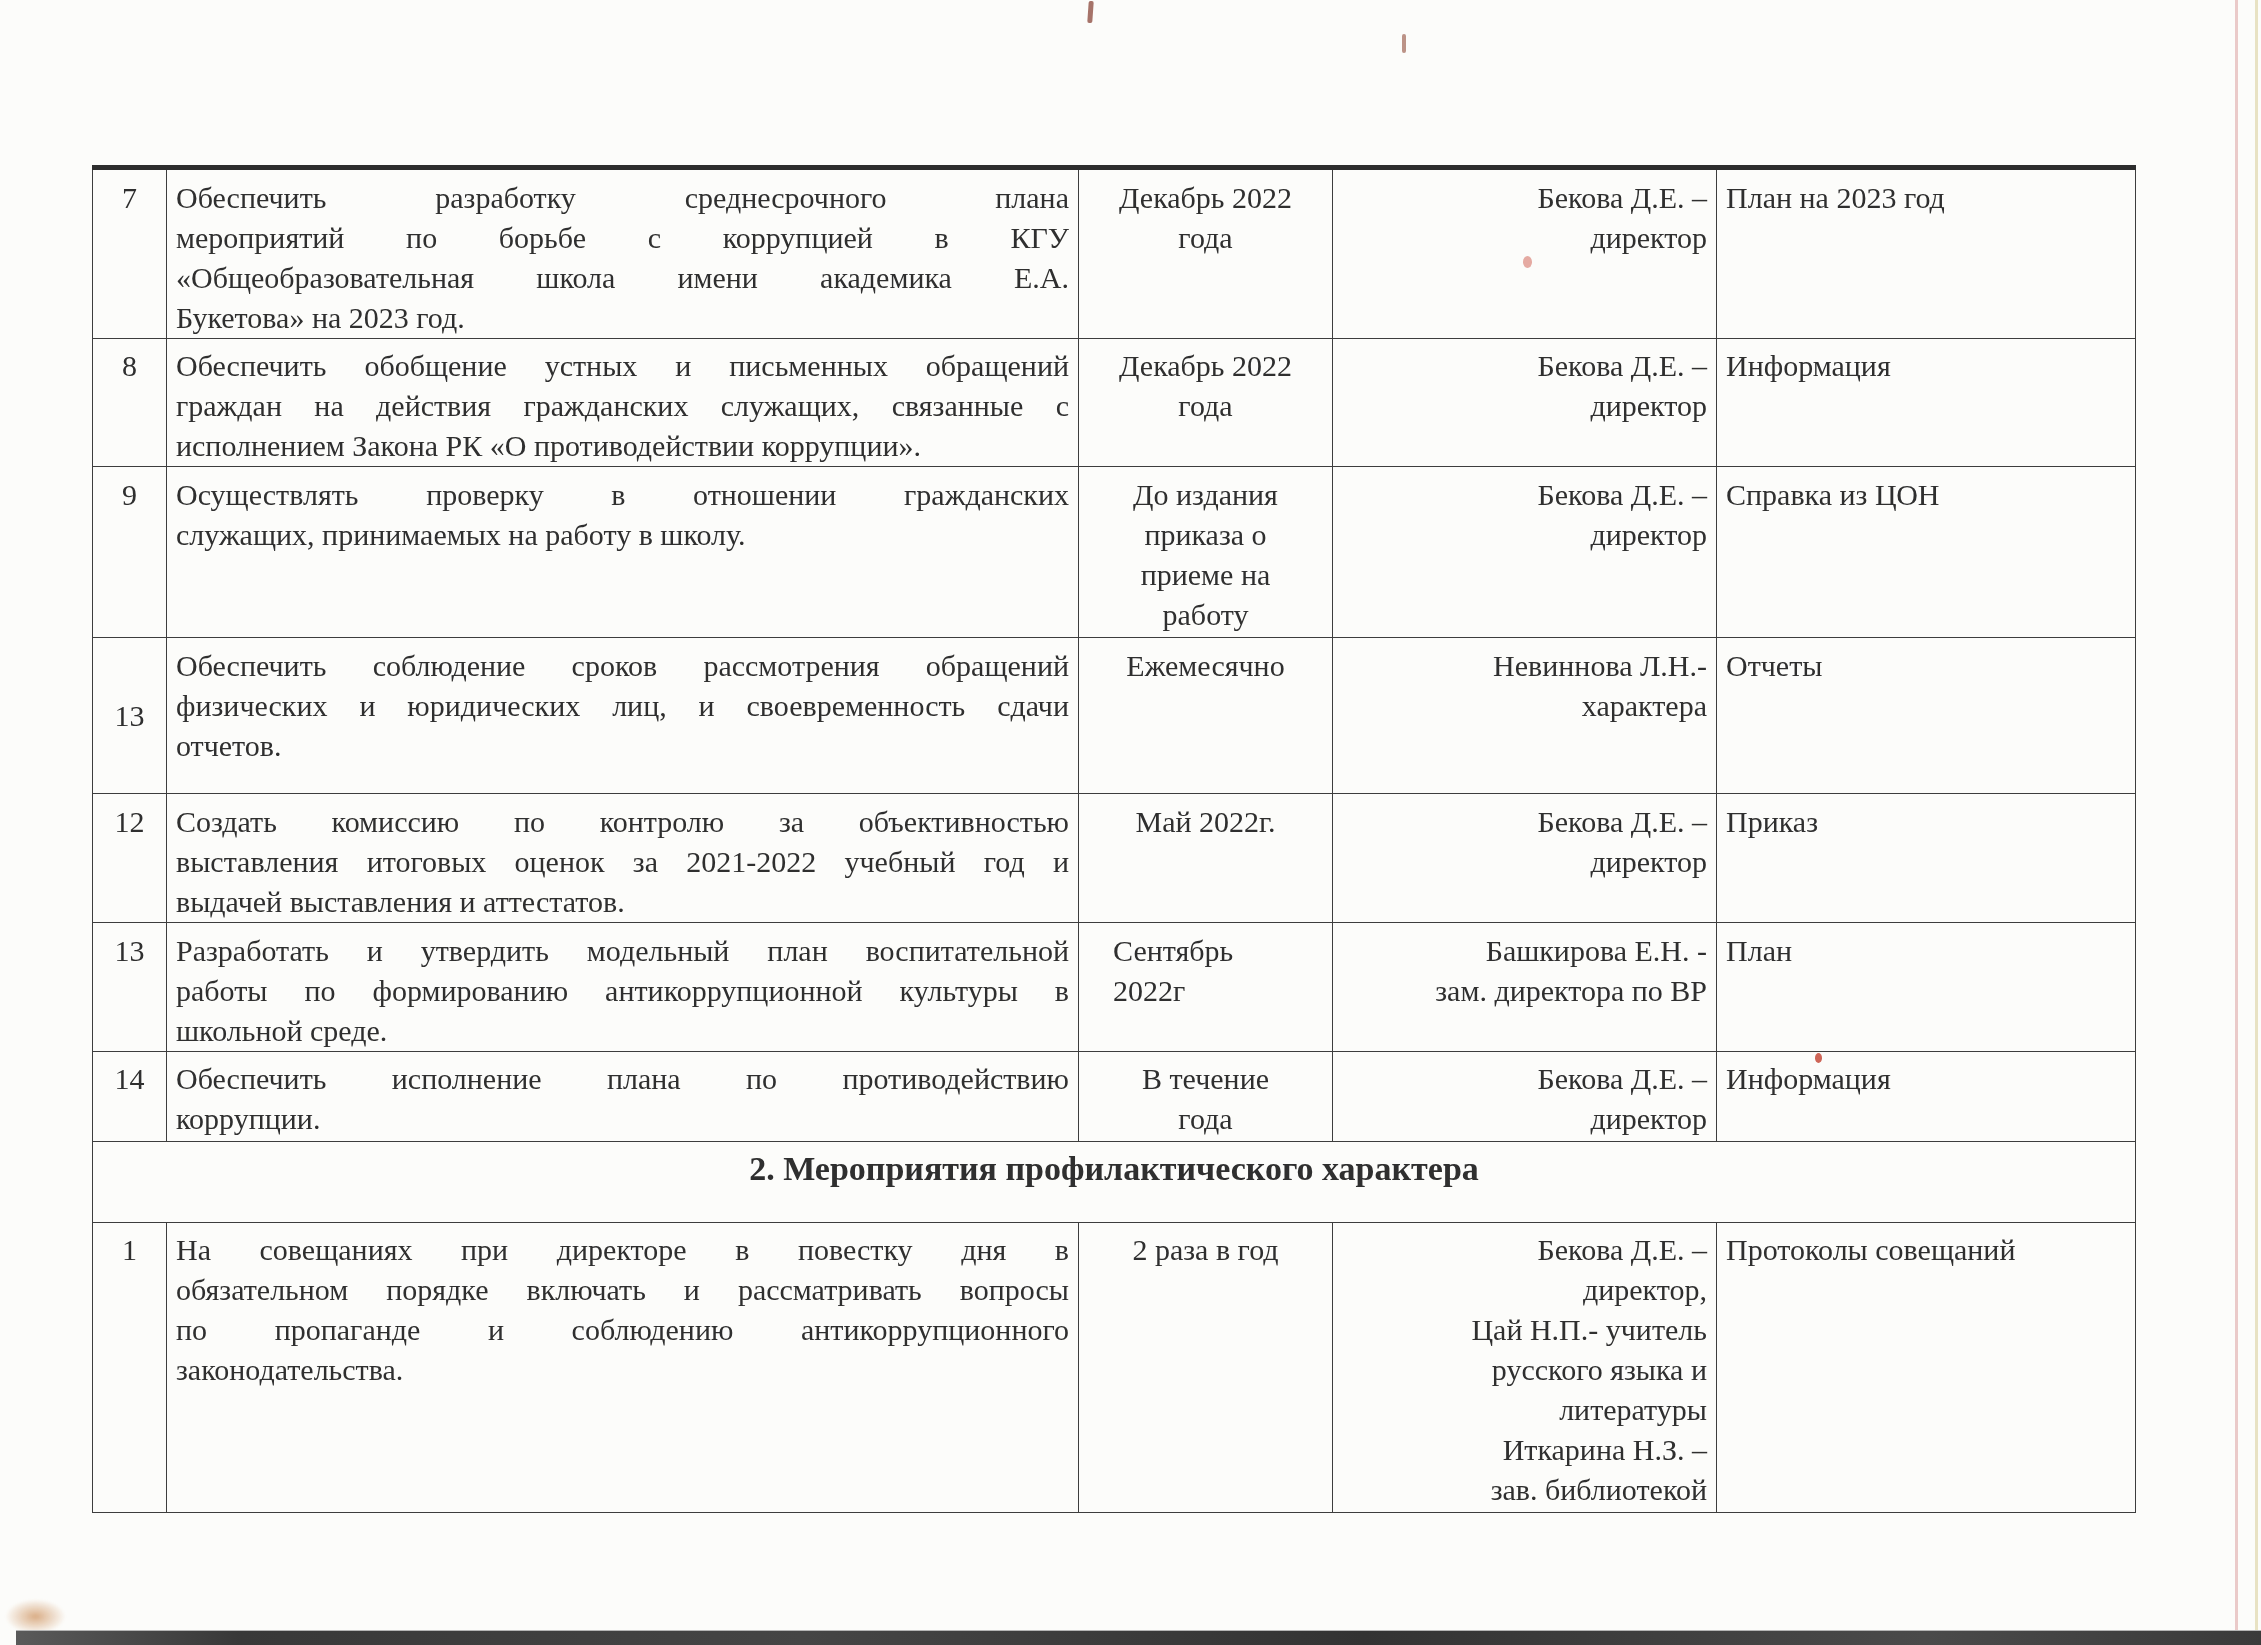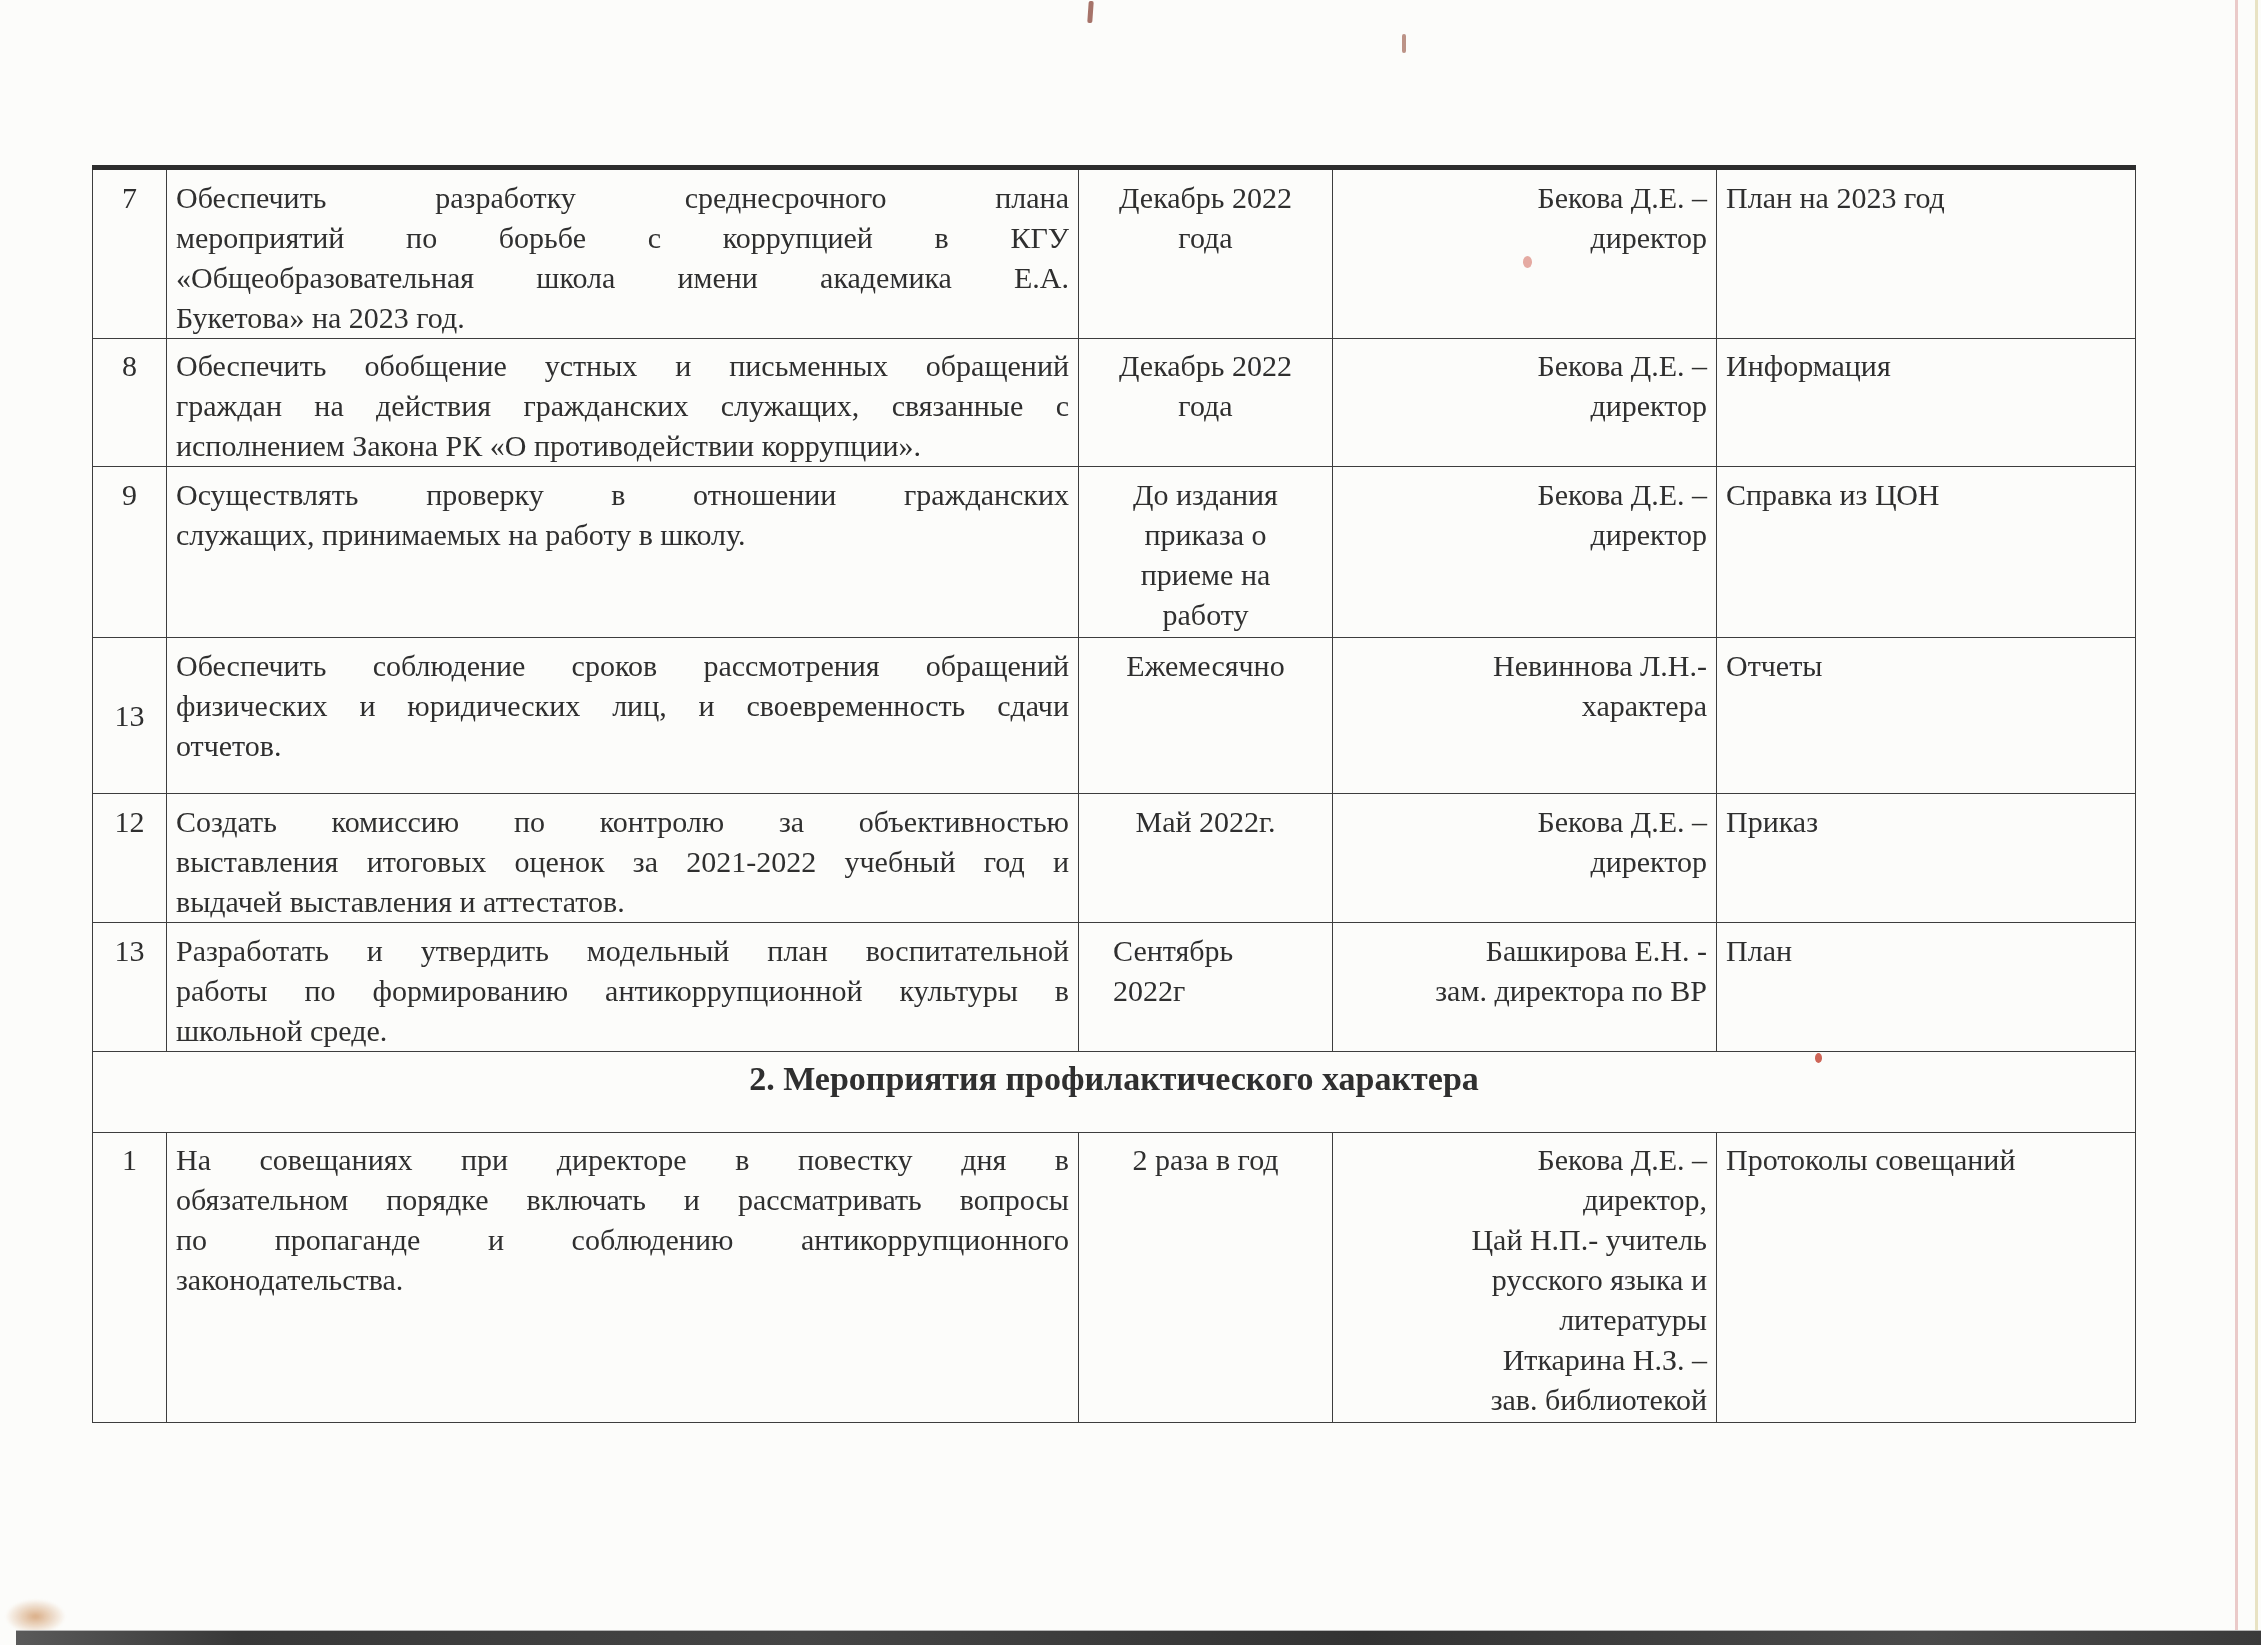--- a/index.html
+++ b/index.html
@@ -187,20 +187,36 @@
         <td class="cell-dl ta-left">
             <div class="ln">Сентябрь</div>
             <div class="ln">2022г</div>
           </td>
         <td class="cell-resp">
             <div class="ln">Башкирова Е.Н. -</div>
             <div class="ln">зам. директора по ВР</div>
           </td>
         <td class="cell-result">План</td>
       </tr>
+      <tr class="r14">
+        <td class="cell-num">14</td>
+        <td class="cell-act">
+            <div class="ln">Обеспечить исполнение плана по противодействию</div>
+            <div class="ln">коррупции.</div>
+          </td>
+        <td class="cell-dl">
+            <div class="ln">В течение</div>
+            <div class="ln">года</div>
+          </td>
+        <td class="cell-resp">
+            <div class="ln">Бекова Д.Е. –</div>
+            <div class="ln">директор</div>
+          </td>
+        <td class="cell-result">Информация</td>
+      </tr>
       <tr class="rhdr">
         <td class="cell-hdr" colspan="5">2. Мероприятия профилактического характера</td>
       </tr>
       <tr class="rs1">
         <td class="cell-num">1</td>
         <td class="cell-act">
             <div class="ln">На совещаниях при директоре в повестку дня в</div>
             <div class="ln">обязательном порядке включать и рассматривать вопросы</div>
             <div class="ln">по пропаганде и соблюдению антикоррупционного</div>
             <div class="ln">законодательства.</div>

